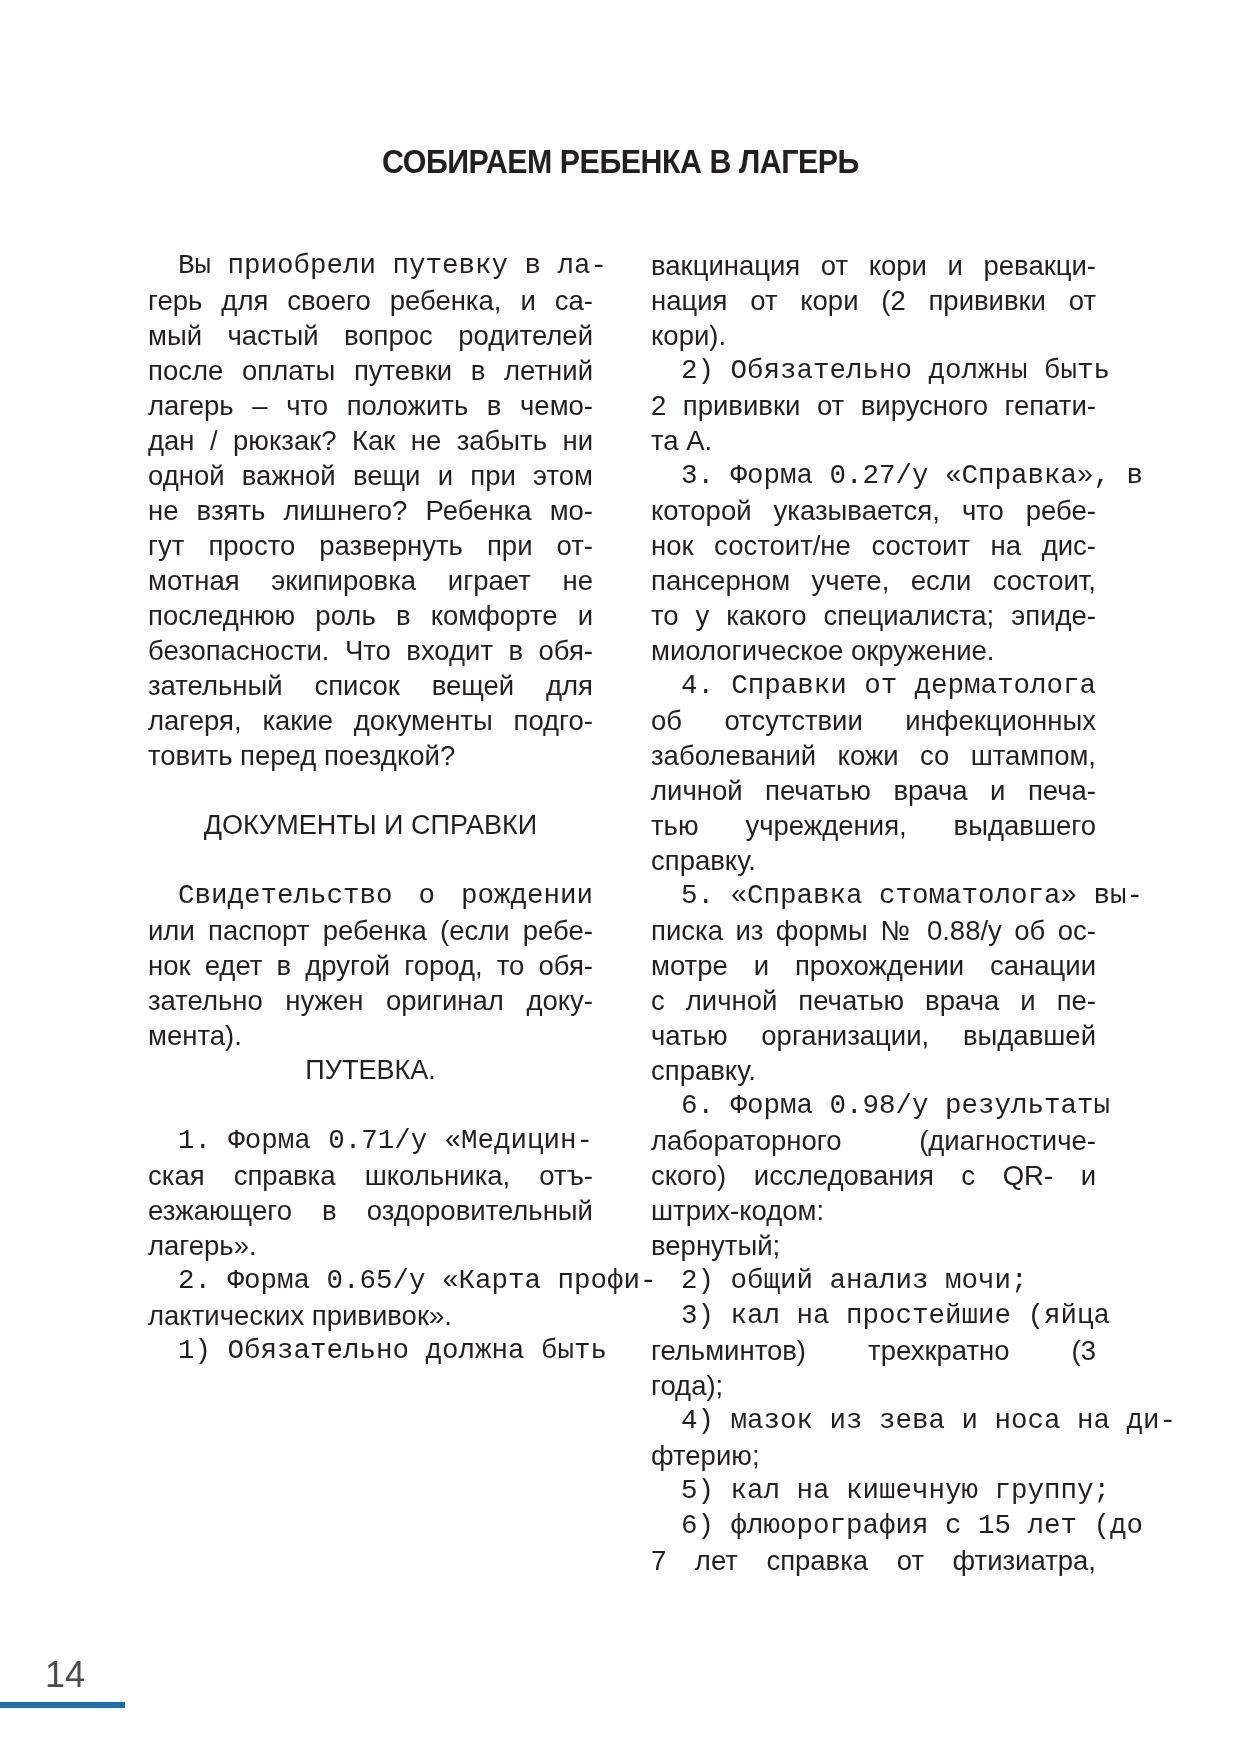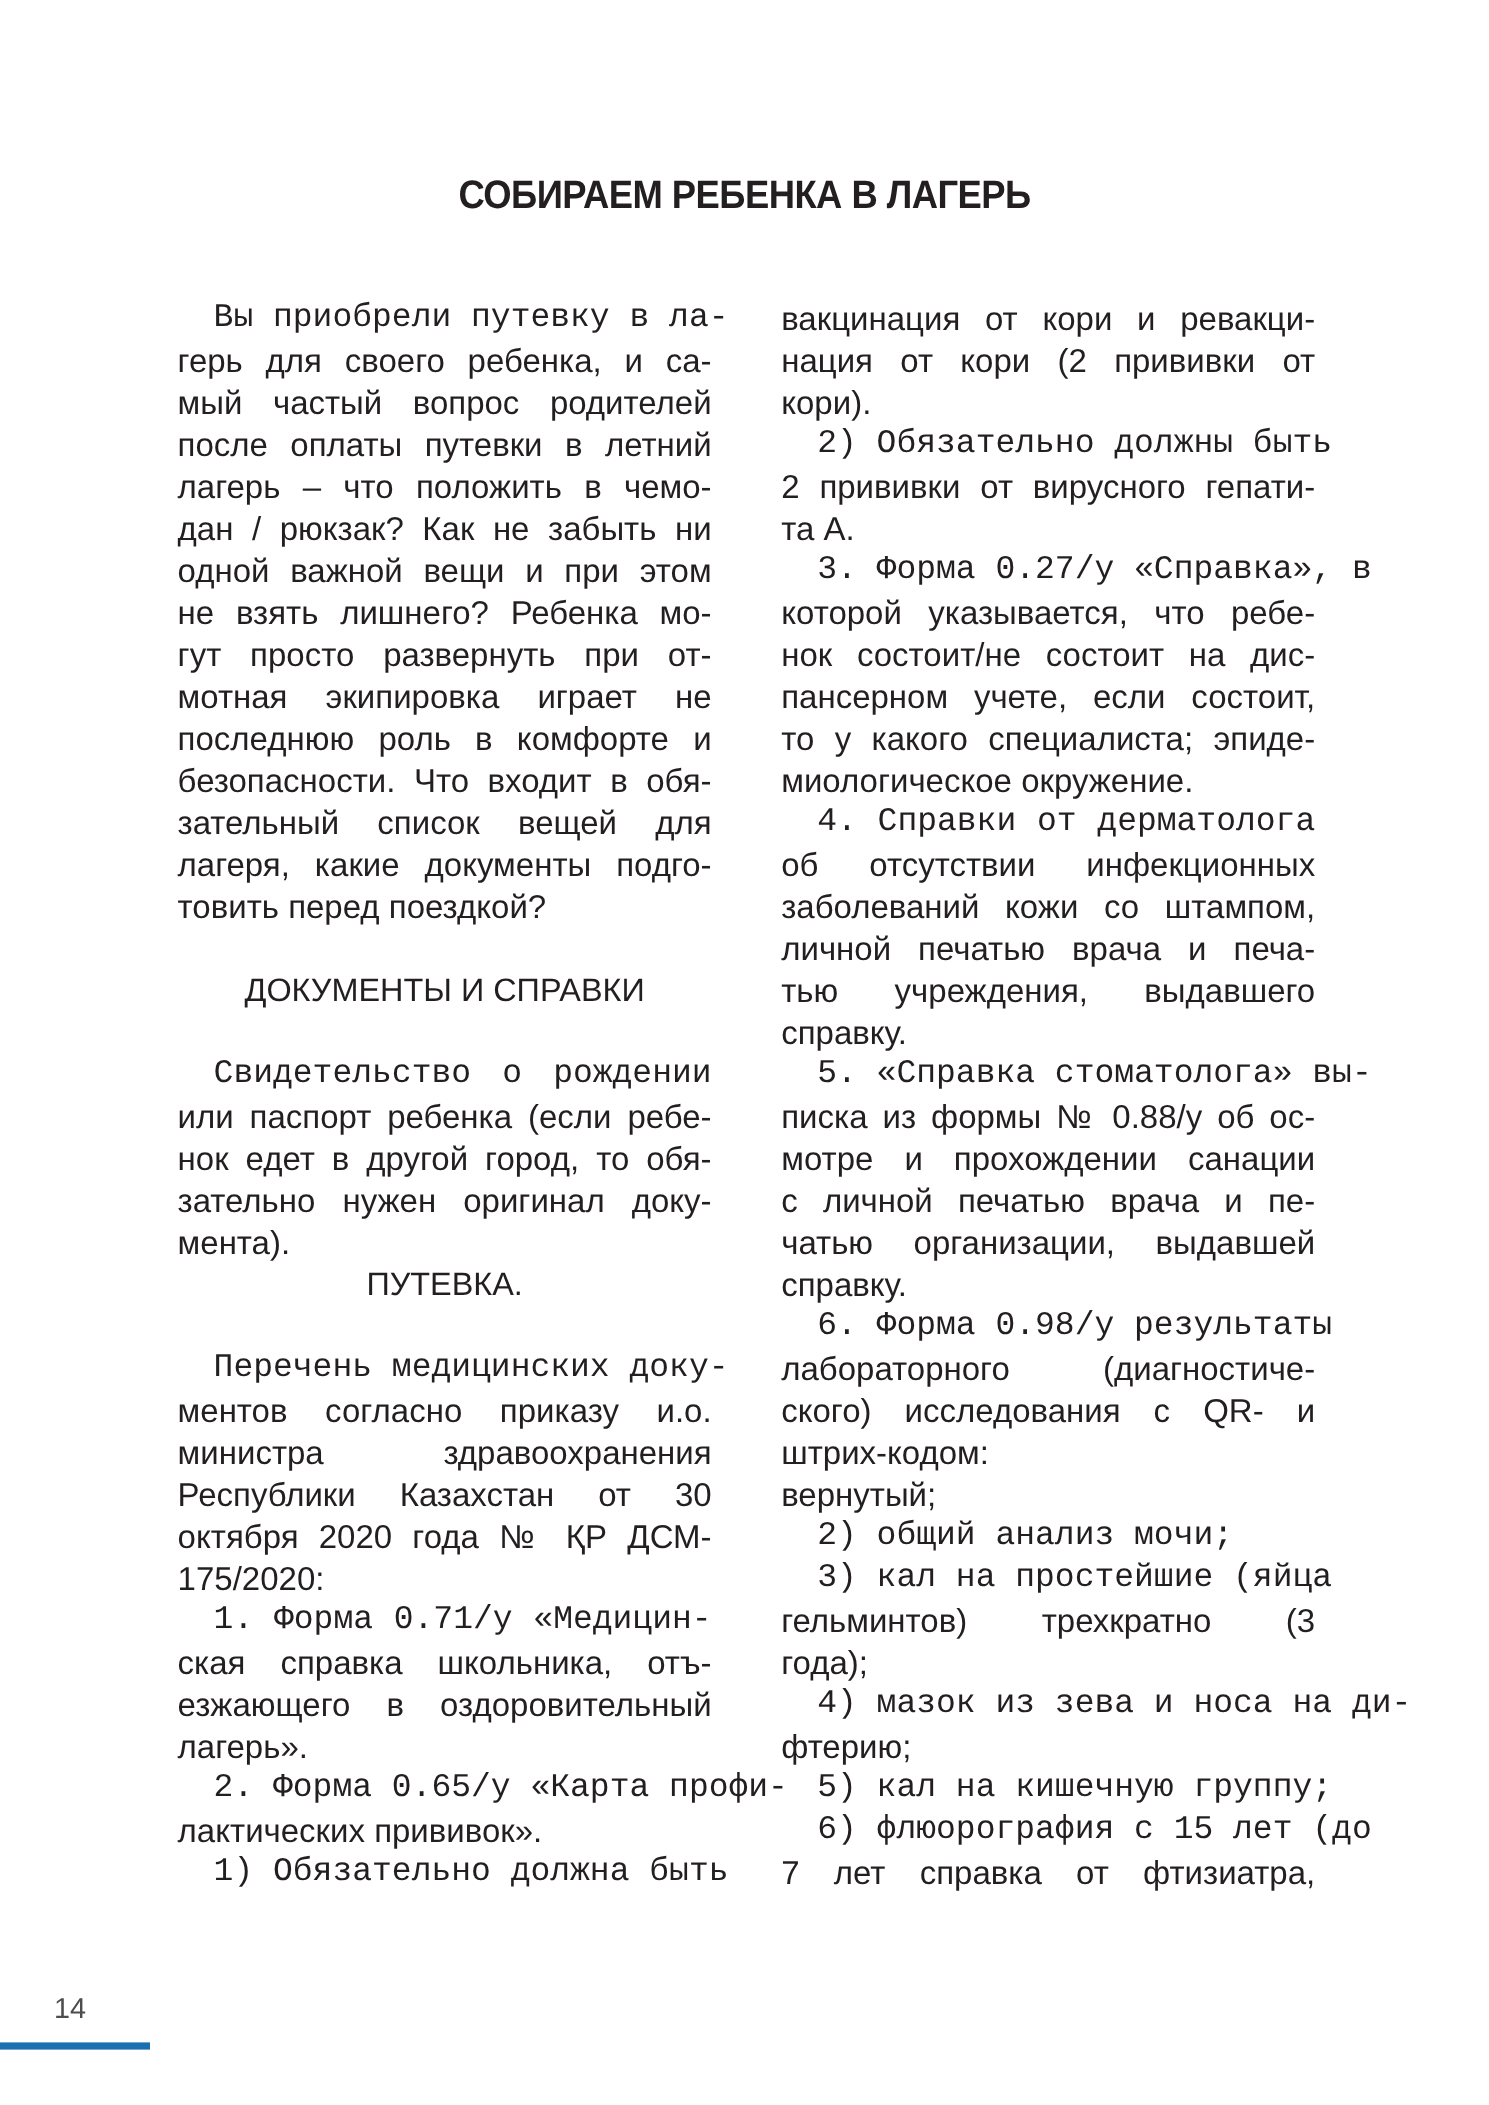--- a/index.html
+++ b/index.html
@@ -10,21 +10,21 @@
            transform: scaleX(0.92); }
   .col { position: absolute; top: 248px; }
   .col.left { left: 148px; width: 445px; }
   .col.right { left: 651px; width: 445px; }
   .ln { display: block; height: 35px; line-height: 35px; font-size: 27.5px; white-space: nowrap;
         text-align: justify; text-align-last: justify; }
   .ln.last { text-align-last: left; }
   .ln.ind { padding-left: 30px; font-family: Liberation Mono, monospace; }
   .h2 { display: block; font-weight: normal; font-size: 27px; text-align: center; line-height: 35px; height: 35px; }
   .gap { display: block; height: 35px; }
-  .page-num { position: absolute; left: 45px; top: 1660px; font-size: 24px; color: #4d4d4d; line-height: 30px; }
+  .page-num { position: absolute; left: 45px; top: 1660px; font-size: 36px; color: #4d4d4d; line-height: 30px; }
   .page-bar { position: absolute; left: 0; top: 1702px; width: 125px; height: 6px; background: #1a6fb0; }
 </style>
 </head>
 <body>
 
 <div class="title">СОБИРАЕМ РЕБЕНКА В ЛАГЕРЬ</div>
 
 <div class="col left">
   <div>
       <span class="ln ind">Вы приобрели путевку в ла-</span>
@@ -48,28 +48,20 @@
   <div class="gap"></div>
   <div>
       <span class="ln ind">Свидетельство о рождении</span>
       <span class="ln">или паспорт ребенка (если ребе-</span>
       <span class="ln">нок едет в другой город, то обя-</span>
       <span class="ln">зательно нужен оригинал доку-</span>
       <span class="ln last">мента).</span>
     </div>
   <div class="h2">ПУТЕВКА.</div>
   <div class="gap"></div>
-  <div>
-      <span class="ln ind">Перечень медицинских доку-</span>
-      <span class="ln">ментов согласно приказу и.о.</span>
-      <span class="ln">министра здравоохранения</span>
-      <span class="ln">Республики Казахстан от 30</span>
-      <span class="ln">октября 2020 года № ҚР ДСМ-</span>
-      <span class="ln last">175/2020:</span>
-    </div>
   <div>
       <span class="ln ind">1. Форма 0.71/у «Медицин-</span>
       <span class="ln">ская справка школьника, отъ-</span>
       <span class="ln">езжающего в оздоровительный</span>
       <span class="ln last">лагерь».</span>
     </div>
   <div>
       <span class="ln ind">2. Форма 0.65/у «Карта профи-</span>
       <span class="ln last">лактических прививок».</span>
     </div>

